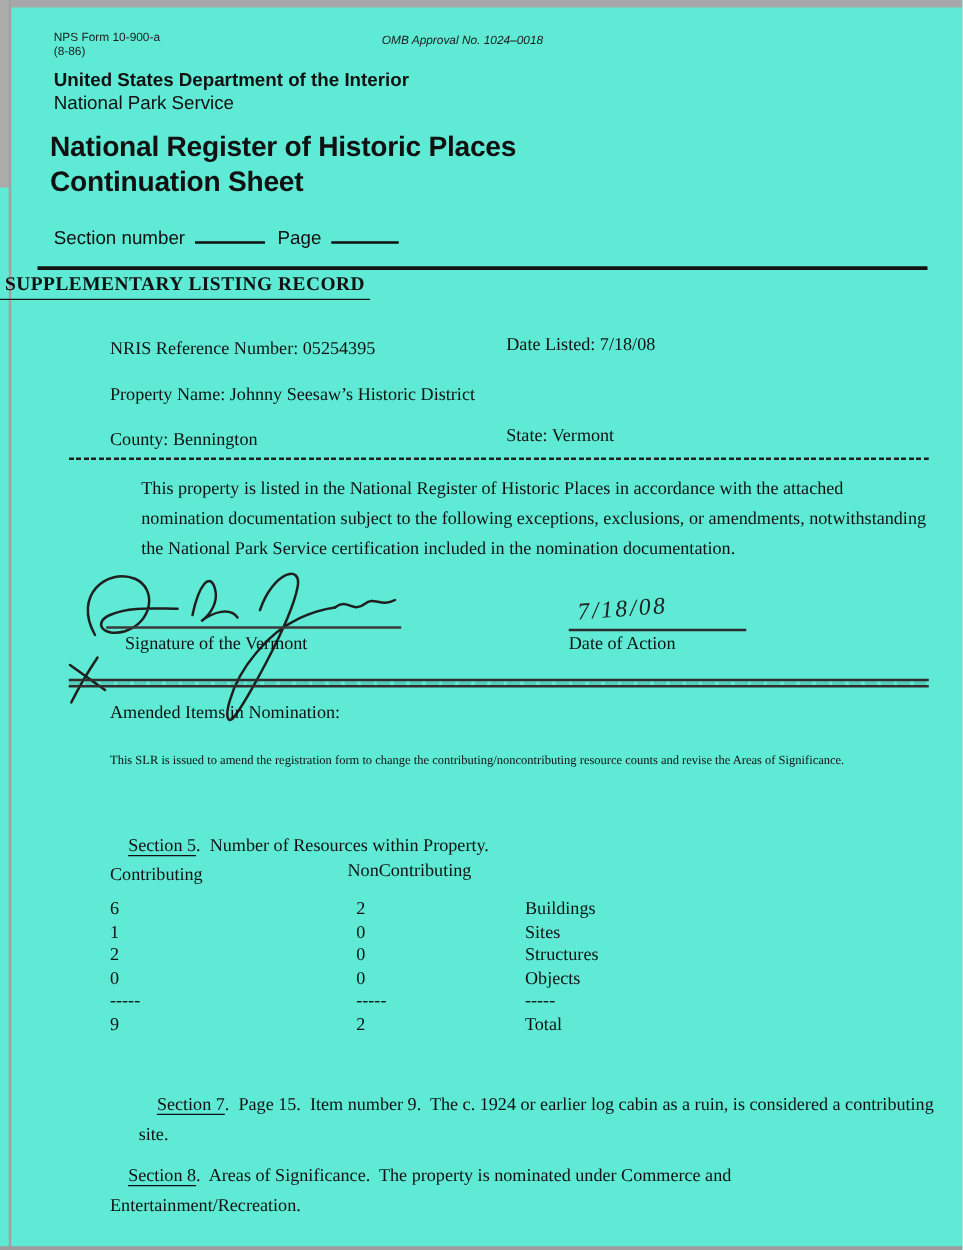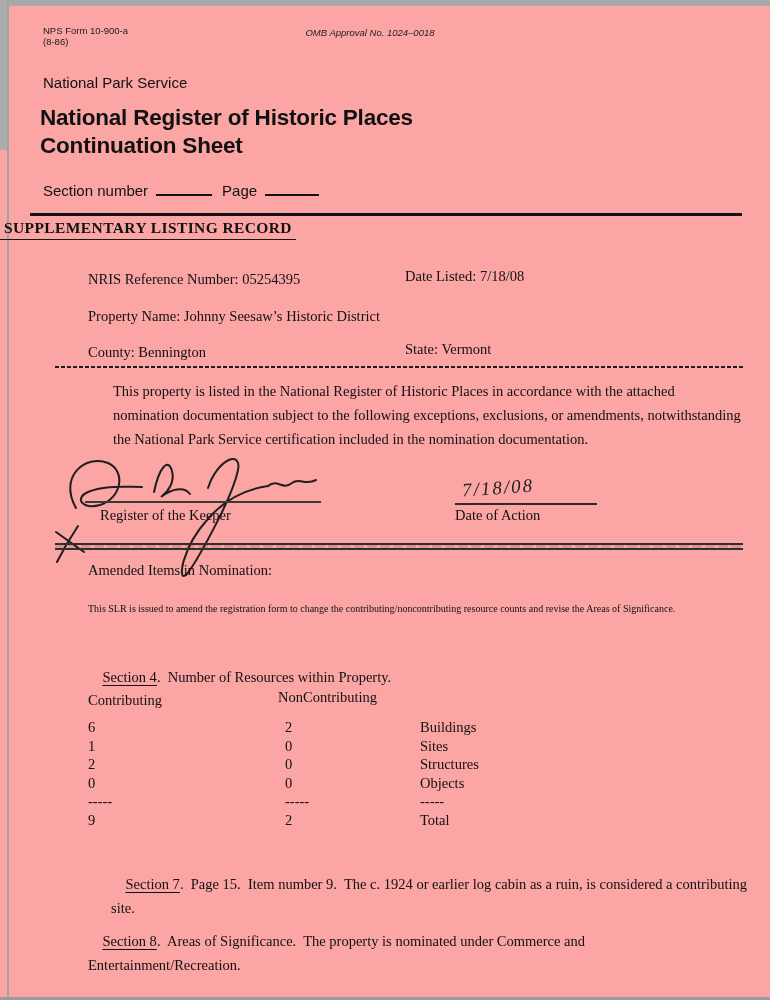--- a/index.html
+++ b/index.html
@@ -1,18 +1,18 @@
 <!DOCTYPE html>
 <html><head>
 <meta charset="utf-8">
 <style>
   * { margin:0; padding:0; box-sizing:border-box; }
   html,body { background:#e8e8e8; }
   .page {
-    position:relative; width:770px; height:1000px; background:#fca5a5;
+    position:relative; width:770px; height:1000px; background:#5eead4;
     font-family:"Liberation Serif", serif; color:#111; overflow:hidden;
     margin:0 auto;
   }
   
   .scan-top   { position:absolute; left:0; top:0; width:770px; height:6px; background:#a8a8a8; }
   .scan-left-block { position:absolute; left:0; top:0; width:8px; height:150px; background:#ababab; }
   .scan-left-line  { position:absolute; left:7px; top:0; width:2px; height:1000px; background:#a2a2a2; }
   .scan-bottom{ position:absolute; left:0; top:997px; width:770px; height:3px; background:#9c9c9c; }
 
   .abs { position:absolute; }
@@ -79,20 +79,21 @@
   <div class="scan-left-block"></div>
   <div class="scan-left-line"></div>
   <div class="scan-bottom"></div>
 
   <div class="abs sans form-no">
     <div>NPS Form 10-900-a</div>
     <div>(8-86)</div>
   </div>
   <div class="abs sans omb">OMB  Approval No. 1024–0018</div>
 
+  <div class="abs sans dept">United States Department of the Interior</div>
   <div class="abs sans agency">National Park Service</div>
 
   <div class="abs sans big-title">
     <div>National Register of Historic Places</div>
     <div>Continuation Sheet</div>
   </div>
 
   <div class="abs sans section-line">
     <span>Section number</span><span class="blank"></span><span>Page</span><span class="blank b2"></span>
   </div>
@@ -117,33 +118,33 @@
     <g stroke="#1f1f1f" stroke-width="2" stroke-linecap="round" fill="none">
       <path d="M34,60 C16,28 44,6 66,15 C84,23 80,50 58,57 C40,62 32,50 46,44 C62,37 82,39 100,39"></path>
       <path d="M112,44 C117,20 126,9 130,23 C133,34 126,44 119,49 C129,41 142,38 148,46"></path>
       <path d="M166,40 C176,10 200,2 196,22 C190,52 152,118 144,127 C135,134 140,100 165,72 C186,47 212,40 226,38"></path>
       <path d="M226,38 C236,30 240,43 250,35 C257,29 263,38 274,32"></path>
       <path d="M14,84 L42,104"></path>
       <path d="M36,78 C28,90 20,104 15,114"></path>
     </g>
   </svg>
   <div class="abs sig-line"></div>
-  <div class="abs serif-line sig-label">Register of the Keeper</div>
+  <div class="abs serif-line sig-label">Signature of the Vermont</div>
 
   <div class="abs date-hand">7/18/08</div>
   <div class="abs date-line"></div>
   <div class="abs serif-line date-label">Date of Action</div>
 
   <div class="abs double-rule"></div>
 
   <div class="abs serif-line amended">Amended Items in Nomination:</div>
   <div class="abs para2">This SLR is issued to amend the registration form to change the contributing/noncontributing resource counts and revise the Areas of Significance.</div>
 
   <div class="abs serif-line sec5">
-    <span class="sec-label">Section 4</span><span>.  Number of Resources within Property.</span>
+    <span class="sec-label">Section 5</span><span>.  Number of Resources within Property.</span>
   </div>
 
   <div class="abs serif-line col-head1">Contributing</div>
   <div class="abs serif-line col-head2">NonContributing</div>
 
   <div class="abs res-table">
     <div class="res-row">
       <span>6</span>
       <span>2</span>
       <span>Buildings</span>

